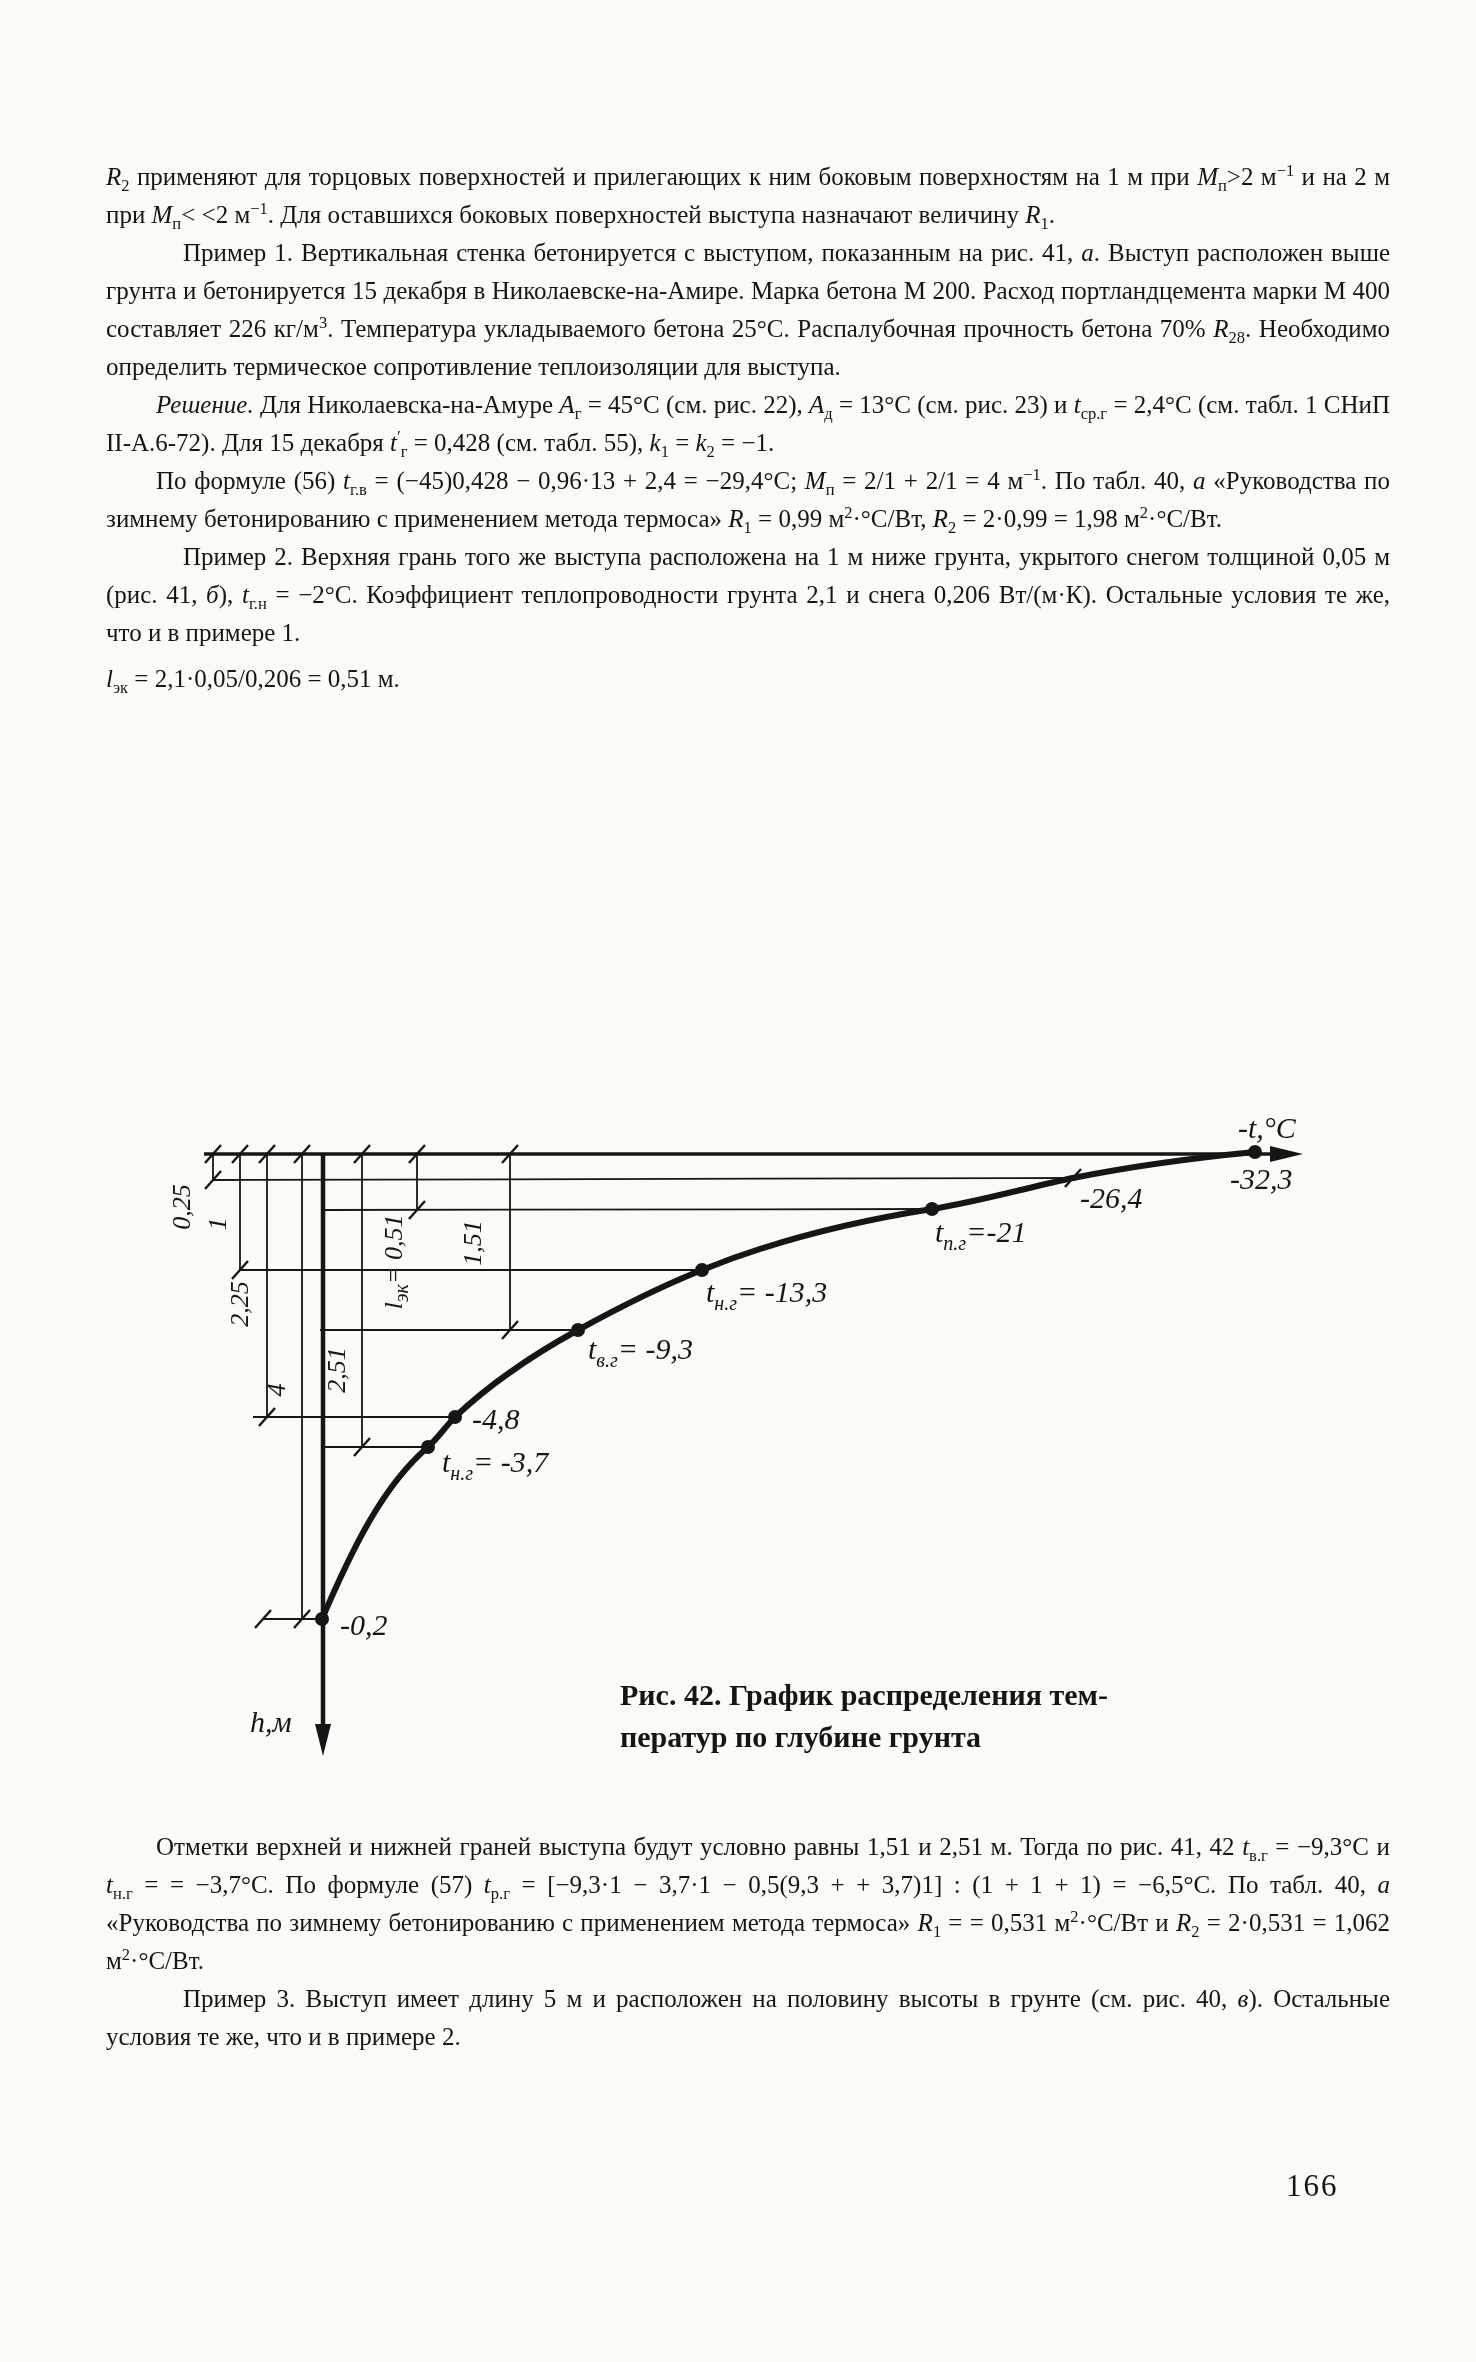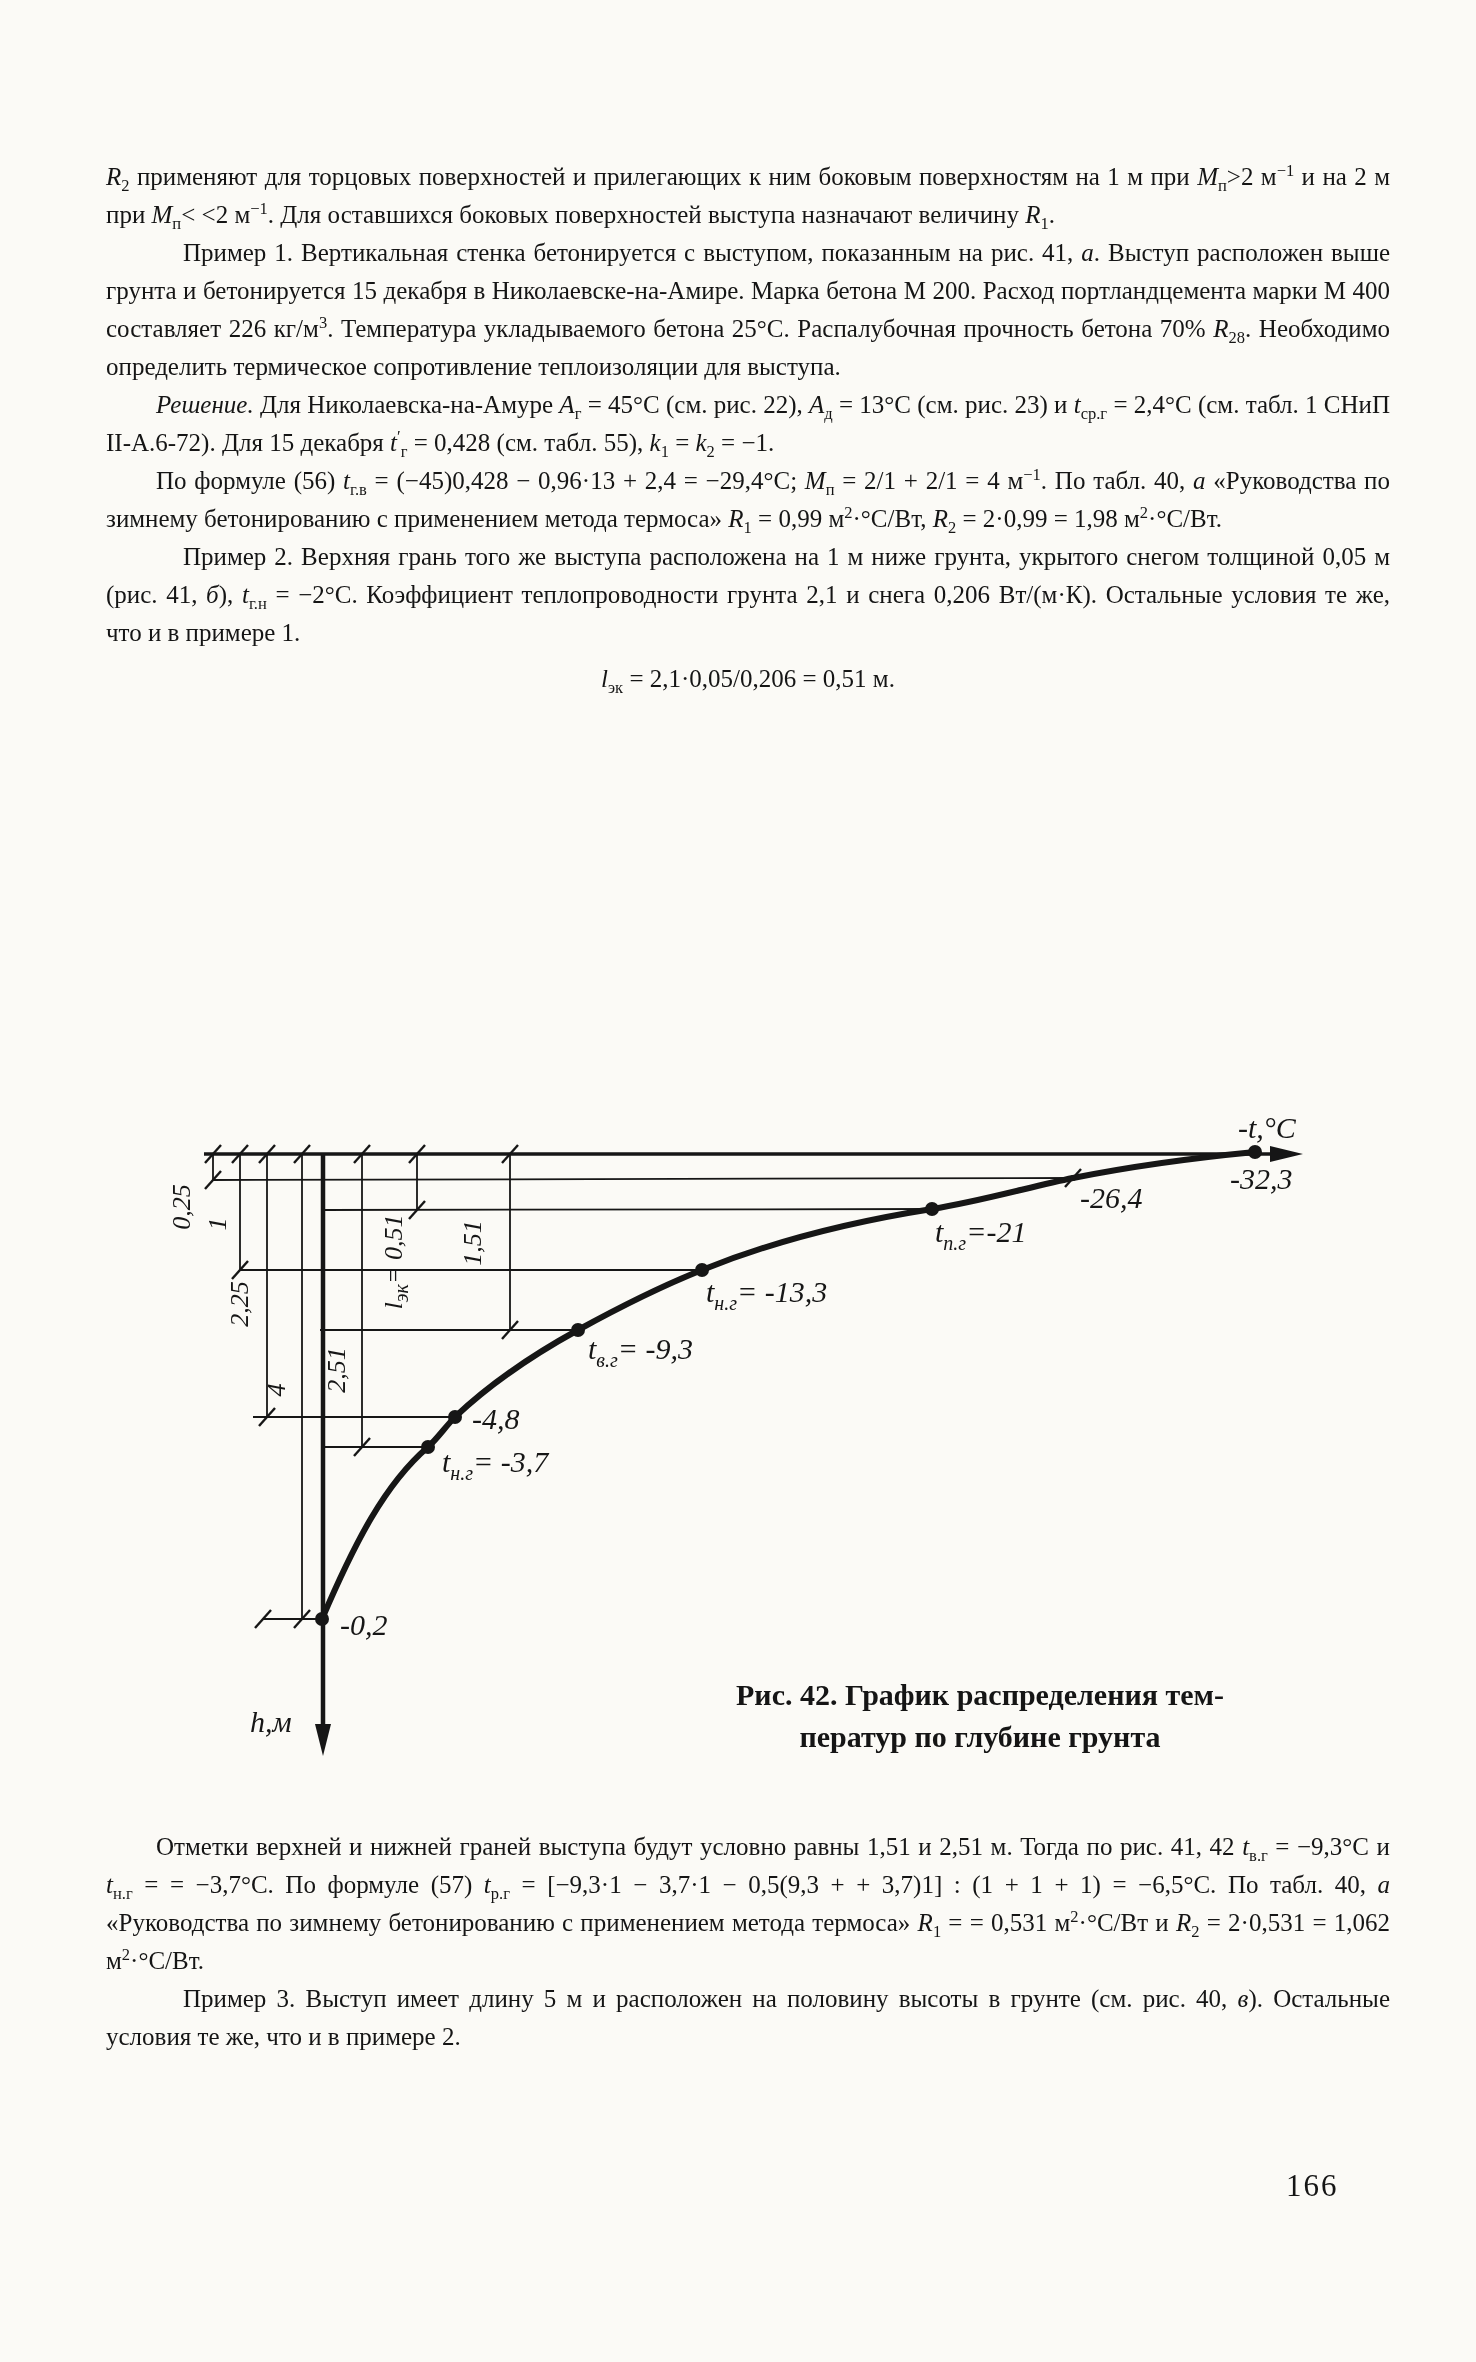--- a/index.html
+++ b/index.html
@@ -10,24 +10,24 @@
   }
   .text-block{
     position:absolute;left:106px;width:1284px;
     font-size:25px;line-height:38px;text-align:justify;
   }
   .text-block p{margin:0;text-indent:50px;}
   .text-block p.noindent{text-indent:0;}
   .rs-i{font-style:italic;}
   .rs-b{font-weight:normal;margin-left:27px;}
   sub,sup{font-size:0.66em;line-height:0;}
-  .formula{text-align:center;text-indent:0 !important;padding-top:8px;}
+  .formula{text-indent:0 !important;padding-top:8px;}
   .fig-caption{
     position:absolute;left:620px;top:1674px;width:720px;
-    text-align:center;font-weight:bold;font-size:30px;line-height:42px;
+    text-align:left;font-weight:bold;font-size:30px;line-height:42px;
   }
   .page-number{
     position:absolute;left:1286px;top:2168px;font-size:31px;letter-spacing:2px;
   }
   .figure-wrap{position:absolute;left:140px;top:1112px;width:1190px;height:660px;}
   .fig text{font-family:"Liberation Serif",serif;fill:#161616;font-style:italic;}
   .clabel{font-size:30px;}
   .csub{font-size:20px;}
   .dim{font-size:26px;}
 </style>

